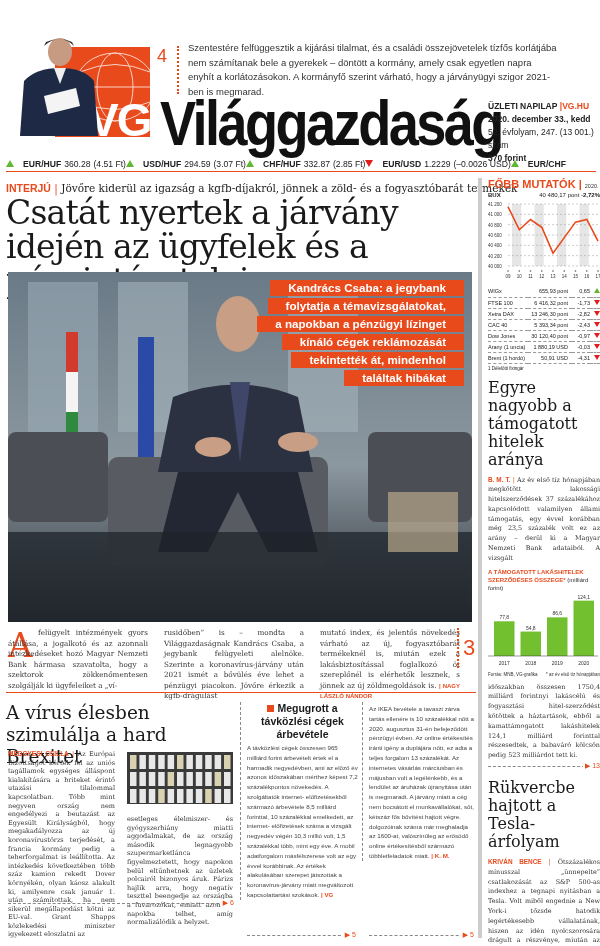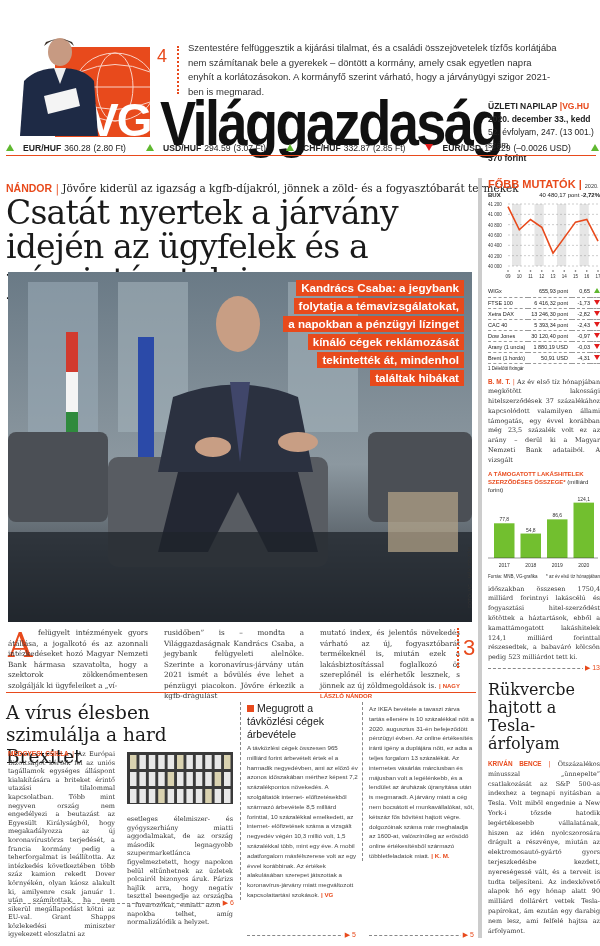--- a/index.html
+++ b/index.html
@@ -12,33 +12,33 @@
   #mast-logo-text { left: 88px; top: 93px; font-family: "Liberation Sans", sans-serif; font-weight: bold; font-size: 46px; color: #fff; letter-spacing: -2px; }
   #person { left: 14px; top: 36px; width: 86px; height: 100px; }
   #teaser-num { left: 157px; top: 46px; font-size: 18px; color: #e84a1c; font-family: "Liberation Sans", sans-serif; }
   #teaser-rule { left: 177px; top: 46px; height: 48px; border-left: 2px dotted #e84a1c; }
   #teaser-text { left: 188px; top: 41px; width: 372px; font-size: 9.5px; line-height: 14.5px; color: #333; font-family: "Liberation Sans", sans-serif; }
   #masthead-title { left: 160px; top: 92px; font-family: "Liberation Sans", sans-serif; font-weight: bold; font-size: 63px; letter-spacing: -3px; color: #111; line-height: 62px; transform: scaleX(0.86); transform-origin: left top; }
   #edition { left: 488px; top: 100px; width: 112px; font-family: "Liberation Sans", sans-serif; font-size: 8.5px; line-height: 13px; }
   #edition .b { font-weight: bold; }
 
   
-  #fx-bar { left: 6px; top: 140px; width: 590px; height: 16px; border-bottom: 1.5px solid #e84a1c; display: flex; gap: 20px; font-family: "Liberation Sans", sans-serif; font-size: 8.6px; white-space: nowrap; }
+  #fx-bar { left: 6px; top: 156px; width: 590px; height: 16px; border-bottom: 1.5px solid #e84a1c; display: flex; gap: 0; font-family: "Liberation Sans", sans-serif; font-size: 8.6px; white-space: nowrap; }
   .fx-item { display: flex; align-items: center; gap: 3px; }
   .tri-up { width: 0; height: 0; border-left: 4px solid transparent; border-right: 4px solid transparent; border-bottom: 7px solid #5fb830; display: inline-block; margin-right: 6px; }
   .tri-down { width: 0; height: 0; border-left: 4px solid transparent; border-right: 4px solid transparent; border-top: 7px solid #e21b1b; display: inline-block; margin-right: 6px; }
   .fx-pair { font-weight: bold; }
 
   
   #kicker { left: 6px; top: 182px; font-size: 10.5px; white-space: nowrap; }
   #kicker .label { color: #e84a1c; font-family: "Liberation Sans", sans-serif; font-weight: bold; }
   #main-headline { left: 6px; top: 196px; width: 470px; font-size: 33px; line-height: 34px; letter-spacing: -0.8px; color: #1a1a1a; }
   #main-photo { left: 8px; top: 272px; width: 464px; height: 350px; overflow: hidden; background: #4b5560; }
   #pullquote { right: 8px; top: 8px; display: flex; flex-direction: column; align-items: flex-end; gap: 2px; }
-  .pq-line { background: #e84a1c; color: #fff; font-family: "Liberation Sans", sans-serif; font-weight: bold; font-size: 11.6px; padding: 1px 5px; line-height: 14px; white-space: nowrap; }
+  .pq-line { background: #e84a1c; color: #fff; font-family: "Liberation Sans", sans-serif; font-weight: bold; font-size: 11.6px; padding: 1px 18px; line-height: 14px; white-space: nowrap; }
   #photo-credit { right: -1px; top: 275px; font-size: 5px; color: #333; writing-mode: vertical-rl; transform: rotate(180deg); font-family: "Liberation Sans", sans-serif; }
 
   #lead { left: 8px; top: 628px; width: 440px; height: 60px; }
   #dropcap { left: 0; top: 0; font-size: 34px; color: #e84a1c; line-height: 34px; font-family: "DejaVu Serif", serif; }
   .lead-col { position: absolute; top: 0; font-size: 7.2px; line-height: 10.5px; text-align: justify; color: #333; }
   #lead-col-1 { left: 0; width: 140px; text-indent: 30px; }
   #lead-col-2 { left: 156px; width: 140px; }
   #lead-col-3 { left: 312px; width: 140px; }
   #lead-page-ref { left: 457px; top: 628px; height: 40px; border-left: 2px dotted #e84a1c; padding-left: 4px; font-family: "Liberation Sans", sans-serif; color: #e84a1c; font-size: 22px; line-height: 40px; }
   #main-rule { left: 6px; top: 692px; width: 470px; border-top: 1.5px solid #e84a1c; }
@@ -49,21 +49,21 @@
   #brexit-col1 .by { color: #e84a1c; font-family: "Liberation Sans", sans-serif; font-weight: bold; }
   #brexit-photo { left: 127px; top: 752px; width: 106px; height: 52px; background: #3a3a3a; overflow: hidden; }
   #brexit-col2 { left: 127px; top: 815px; width: 106px; font-size: 6.5px; line-height: 8.6px; text-align: justify; color: #333; }
   #brexit-more { left: 8px; top: 903px; width: 226px; border-top: 1px dashed #888; }
   .more-ref { position: absolute; right: 0; top: -5px; font-family: "Liberation Sans", sans-serif; font-size: 7px; color: #e84a1c; background: #fff; padding-left: 2px; }
 
   
   .short { position: absolute; top: 702px; width: 118px; border-left: 1px dashed #888; padding-left: 6px; }
   #short-1 { left: 240px; }
   #short-2 { left: 362px; width: 114px; }
-  .short h3 { font-family: "Liberation Sans", sans-serif; font-size: 10.5px; line-height: 13px; color: #1a1a1a; font-weight: normal; }
+  .short h3 { font-family: "Liberation Sans", sans-serif; font-size: 10.5px; line-height: 13px; color: #1a1a1a; font-weight: bold; text-align: center; }
   .short h3 .sq { display: inline-block; width: 7px; height: 7px; background: #e84a1c; margin-right: 3px; }
   .short p { font-family: "Liberation Sans", sans-serif; font-size: 6.2px; line-height: 9.8px; color: #444; margin-top: 2px; }
   .short .sig { color: #e84a1c; font-weight: bold; }
   .short-more { position: absolute; left: 6px; right: 2px; top: 233px; border-top: 1px dashed #888; }
 
   
   #sidebar { left: 478px; top: 178px; width: 122px; height: 760px; border-left: 4px solid #ccc; padding-left: 6px; }
   #kpi-title { font-family: "Liberation Sans", sans-serif; font-weight: bold; color: #e84a1c; font-size: 11px; white-space: nowrap; }
   #kpi-title .date { color: #333; font-size: 5.5px; font-weight: normal; }
   #bux-row { display: flex; justify-content: space-between; font-family: "Liberation Sans", sans-serif; font-size: 6px; margin-top: 2px; }
@@ -120,21 +120,21 @@
   <div class="b">2020. december 33., kedd</div>
   <div>52. évfolyam, 247. (13 001.) szám</div>
   <div class="b">370 forint</div>
 </div>
 
 <div class="abs" id="fx-bar">
     <div class="fx-item">
       <span class="tri-up"></span>
       <span class="fx-pair">EUR/HUF</span>
       <span>360.28</span>
-      <span>(2.80 Ft)</span>
+      <span>(4.51 Ft)</span>
     </div>
     <div class="fx-item">
       <span class="tri-up"></span>
       <span class="fx-pair">USD/HUF</span>
       <span>294.59</span>
       <span>(3.07 Ft)</span>
     </div>
     <div class="fx-item">
       <span class="tri-up"></span>
       <span class="fx-pair">CHF/HUF</span>
@@ -147,21 +147,21 @@
       <span>1.2229</span>
       <span>(–0.0026 USD)</span>
     </div>
     <div class="fx-item">
       <span class="tri-up"></span>
       <span class="fx-pair">EUR/CHF</span>
     </div>
   </div>
 
 <div class="abs" id="kicker">
-  <span class="label">NÁNDOR</span>
+  <span class="label">INTERJÚ</span>
   <span class="orange"> | </span>
   <span>Jövőre kiderül az igazság a kgfb-díjakról, jönnek a zöld- és a fogyasztóbarát termékek</span>
 </div>
 <h1 class="abs serif" id="main-headline" style="font-weight:normal">Csatát nyertek a járvány idején az ügyfelek és a pénzintézetek is</h1>
 
 <div class="abs" id="main-photo">
   <svg width="464" height="350">
     <defs>
       <linearGradient id="bg" x1="0" y1="0" x2="0" y2="1">
         <stop offset="0" stop-color="#6a7a86"></stop>
@@ -366,20 +366,21 @@
         <tr>
           <td>Brent (1 hordó)</td>
     <td class="v">50,91 USD</td>
     <td class="c">-4,31</td>
     <td class="t"><span class="t-dn"></span></td>
         </tr>
       </tbody>
     </table>
   <div id="kpi-note">1 Délelőtti fixingár</div>
 
+  <h2 class="side-head serif" style="font-weight:normal;font-size:16px">Egyre nagyobb a támogatott hitelek aránya</h2>
   <p class="side-body"><span class="by">B. M. T.</span><span class="orange"> | </span><span>Az év első tíz hónapjában megkötött lakossági hitelszerződések 37 százalékához kapcsolódott valamilyen állami támogatás, egy évvel korábban még 23,5 százalék volt ez az arány – derül ki a Magyar Nemzeti Bank adataiból. A vizsgált</span></p>
   <div id="loan-chart-title"><span>A TÁMOGATOTT LAKÁSHITELEK SZERZŐDÉSES ÖSSZEGE*</span> <span class="unit">(milliárd forint)</span></div>
   <svg id="loan-chart" width="110" height="76">
       <rect x="6" y="29.28923076923077" width="20.5" height="34.71076923076923" fill="#72bf2f"></rect>
       <text x="16.25" y="27.28923076923077" font-size="5" text-anchor="middle" font-family="Liberation Sans, sans-serif" fill="#333">77,8</text>
       <text x="16.25" y="73" font-size="5" text-anchor="middle" font-family="Liberation Sans, sans-serif" fill="#333">2017</text>
       <rect x="32.5" y="39.550769230769234" width="20.5" height="24.449230769230766" fill="#72bf2f"></rect>
       <text x="42.75" y="37.550769230769234" font-size="5" text-anchor="middle" font-family="Liberation Sans, sans-serif" fill="#333">54,8</text>
       <text x="42.75" y="73" font-size="5" text-anchor="middle" font-family="Liberation Sans, sans-serif" fill="#333">2018</text>
       <rect x="59" y="25.36307692307693" width="20.5" height="38.63692307692307" fill="#72bf2f"></rect>

